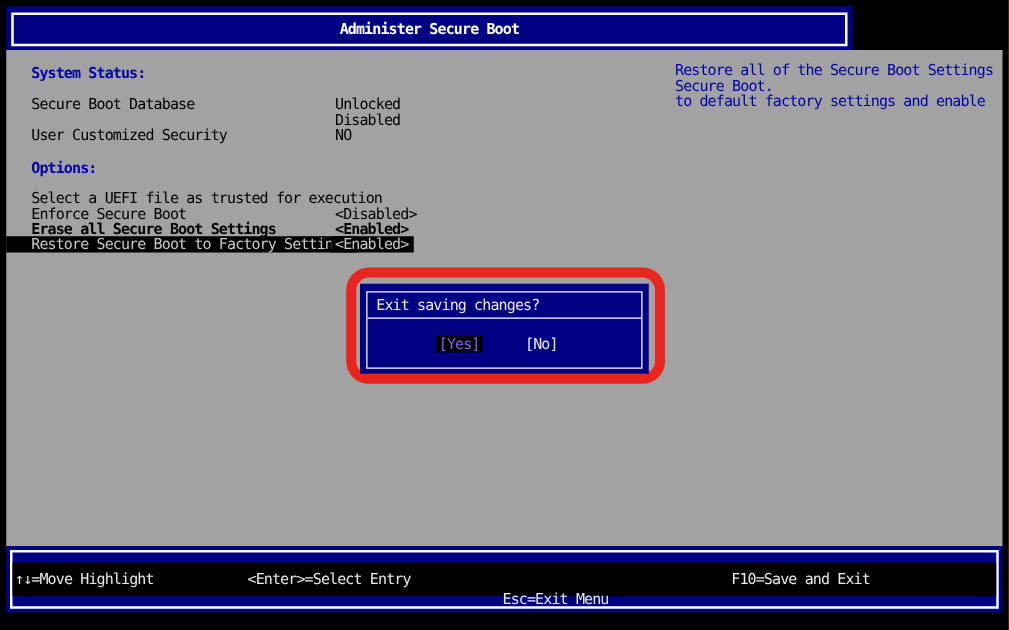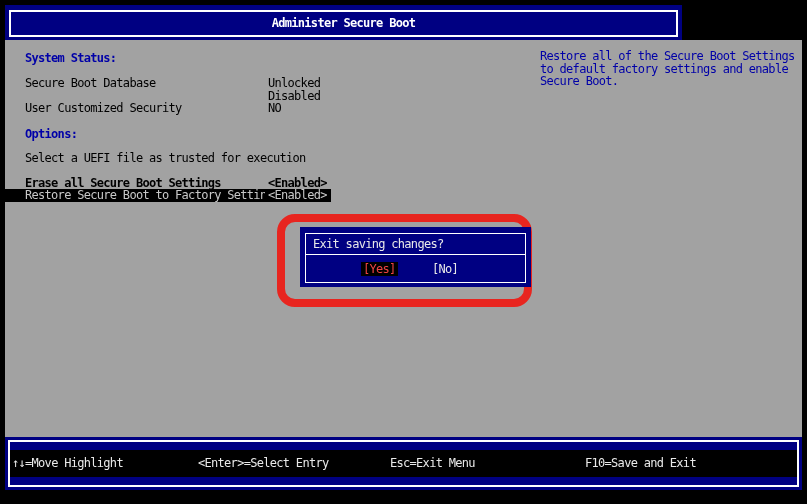--- a/index.html
+++ b/index.html
@@ -31,37 +31,37 @@
   .bold-row .lbl,.bold-row .val{font-weight:bold;}
   .hl .lbl{background:var(--highlight_bg);color:var(--highlight-fg,#c8c8c8);padding-right:6px;}
   .hl .val{background:var(--highlight_bg);color:var(--highlight-fg,#c8c8c8);margin-left:-3px;padding:0 4px 0 3px;}
 
   .help-panel{left:540px;top:50px;width:262px;color:var(--heading_blue);font-weight:normal;
     line-height:12.5px;white-space:nowrap;}
 
   
   .red-ring{left:277px;top:214px;width:255px;height:93px;border:8px solid var(--annotation_red);
     border-radius:18px;}
-  .dialog{left:300px;top:227px;width:231px;height:60px;background:var(--navy);}
+  .dialog{left:288px;top:227px;width:231px;height:72px;background:var(--navy);}
   .dialog-frame{position:absolute;left:5px;right:5px;top:6px;bottom:4px;border:1px solid #fff;
     display:flex;flex-direction:column;}
   .dialog-msg{height:21px;border-bottom:1px solid #fff;display:flex;align-items:center;
     padding-left:7px;color:var(--white);}
   .dialog-btns{position:relative;flex:1;}
   .dlg-btn{position:absolute;top:50%;transform:translateY(-50%);color:var(--white);}
-  .dlg-yes{left:55px;background:var(--highlight_bg);color:#ef4444;padding:0 2px;}
+  .dlg-yes{left:55px;background:var(--highlight_bg);color:#8b5cf6;padding:0 2px;}
   .dlg-no{left:126px;}
 
   
   .footer-bar{left:5px;top:437px;width:797px;height:53px;background:var(--navy);}
   .footer-frame{position:absolute;inset:3px;border:2px solid #fff;}
   .footer-strip{position:absolute;left:5px;right:5px;top:13px;height:27px;background:#000;
     color:var(--white);line-height:27px;white-space:nowrap;}
   .fk{position:absolute;top:0;}
-  .fk1{left:2px;}.fk2{left:188px;}.fk3{left:380px;}.fk4{left:575px;}
+  .fk1{left:2px;}.fk2{left:188px;}.fk3{left:392px;margin-top:16px;}.fk4{left:575px;}
 </style>
 </head>
 <body>
 
 <header class="abs title-bar">
   <div class="title-frame"></div>
   <div class="title-text">Administer Secure Boot</div>
 </header>
 
 <main class="abs main">
@@ -83,34 +83,38 @@
   </div>
 
   <div class="row heading" style="top:88px;">
     <span class="lbl">Options:</span>
   </div>
 
   <div class="row" style="top:112px;">
     <span class="lbl">Select a UEFI file as trusted for execution</span>
   </div>
 
+  <div class="row" style="top:125px;">
+    <span class="lbl">Enforce Secure Boot</span>
+    <span class="val">&lt;Disabled&gt;</span>
+  </div>
   <div class="row bold-row" style="top:137px;">
     <span class="lbl">Erase all Secure Boot Settings</span>
     <span class="val">&lt;Enabled&gt;</span>
   </div>
   <div class="row hl" style="top:149px;">
     <span class="lbl">Restore Secure Boot to Factory Settings</span>
     <span class="val">&lt;Enabled&gt;</span>
   </div>
 </main>
 
 <aside class="abs help-panel">
   <div>Restore all of the Secure Boot Settings</div>
+  <div>Secure Boot.</div>
   <div>to default factory settings and enable</div>
-  <div>Secure Boot.</div>
 </aside>
 
 <div class="abs red-ring"></div>
 
 <div class="abs dialog">
   <div class="dialog-frame">
     <div class="dialog-msg">Exit saving changes?</div>
     <div class="dialog-btns">
       <span class="dlg-btn dlg-yes">[Yes]</span>
       <span class="dlg-btn dlg-no">[No]</span>

